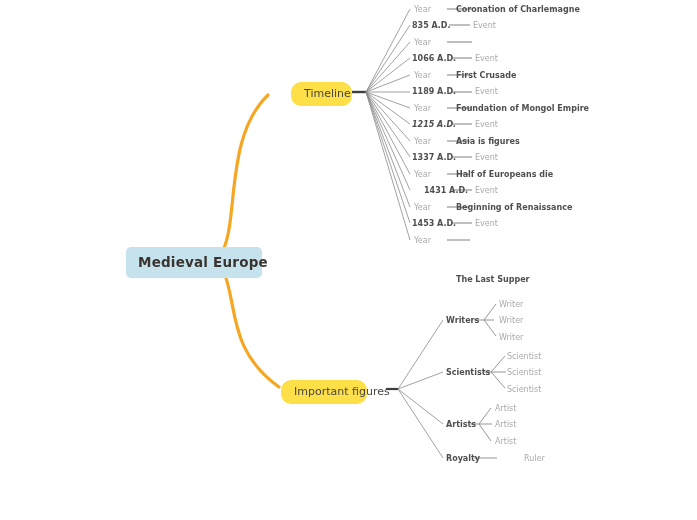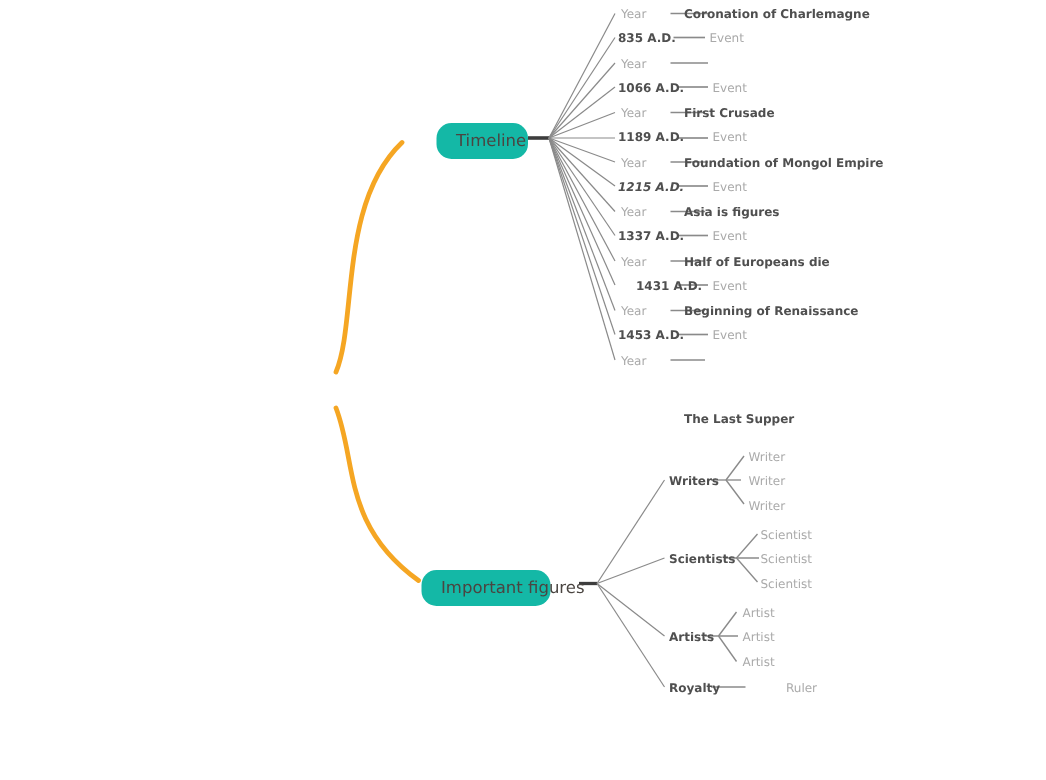--- a/index.html
+++ b/index.html
@@ -34,21 +34,21 @@
     border-radius: 5px;
     color: #3a3430;
     font-size: 13.5px;
     font-weight: bold;
     letter-spacing: 0.2px;
     padding: 7px 12px 8px 12px;
     text-align: center;
   }
   
   .node-topic {
-    background: #14b8a6;
+    background: #fde047;
     border-radius: 10px;
     color: #4a4541;
     font-size: 11px;
     padding: 5px 13px 6px 13px;
     text-align: center;
   }
   
   .leaf {
     position: absolute;
     white-space: nowrap;
@@ -149,20 +149,23 @@
       <line x1="470" y1="424" x2="492" y2="424"></line>
       <line x1="479" y1="424" x2="491" y2="408"></line>
       <line x1="479" y1="424" x2="491" y2="441"></line>
     </g>
 
     <g stroke="#8a8a8a" stroke-width="0.9" fill="none">
       <line x1="474" y1="458" x2="497" y2="458"></line>
     </g>
   </svg>
 
+  <div class="node node-root" style="left:126px; top:247px; width:136px;">
+    <span>Medieval Europe</span>
+  </div>
 
   <div class="node node-topic" style="left:291px; top:82px; width:61px;">
     <span>Timeline</span>
   </div>
 
   <div class="node node-topic" style="left:281px; top:380px; width:86px;">
     <span>Important figures</span>
   </div>
 
   <div class="leaf leaf-muted" style="left:414px; top:5px;">Year</div>

